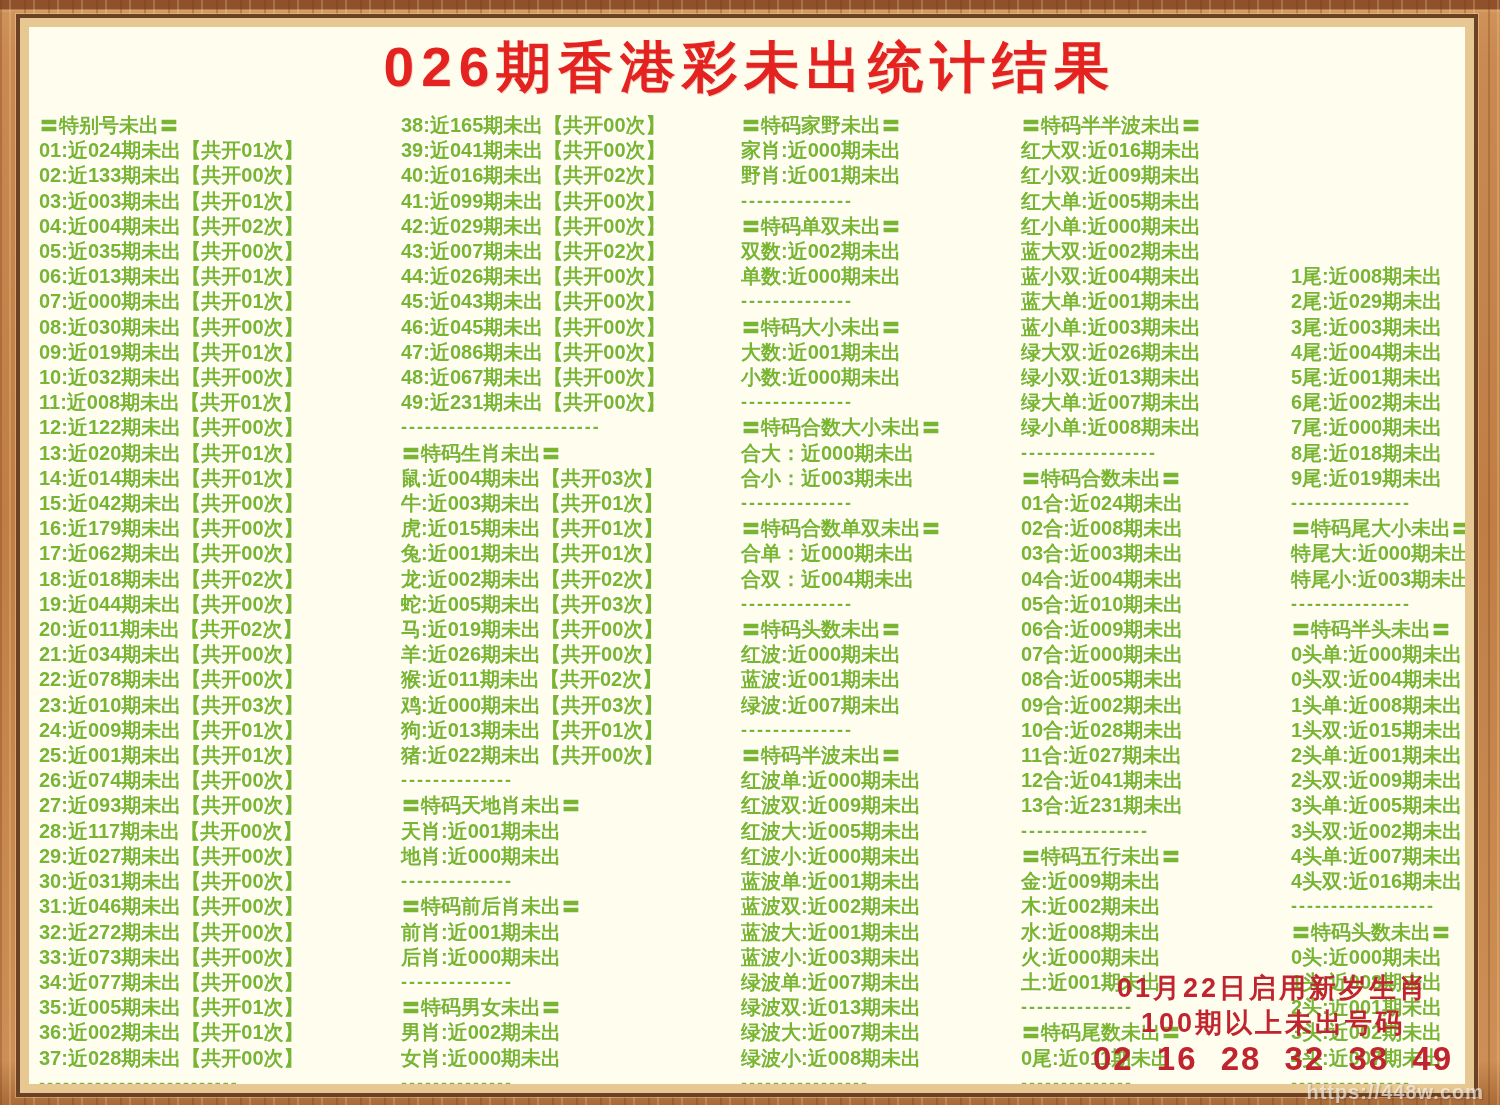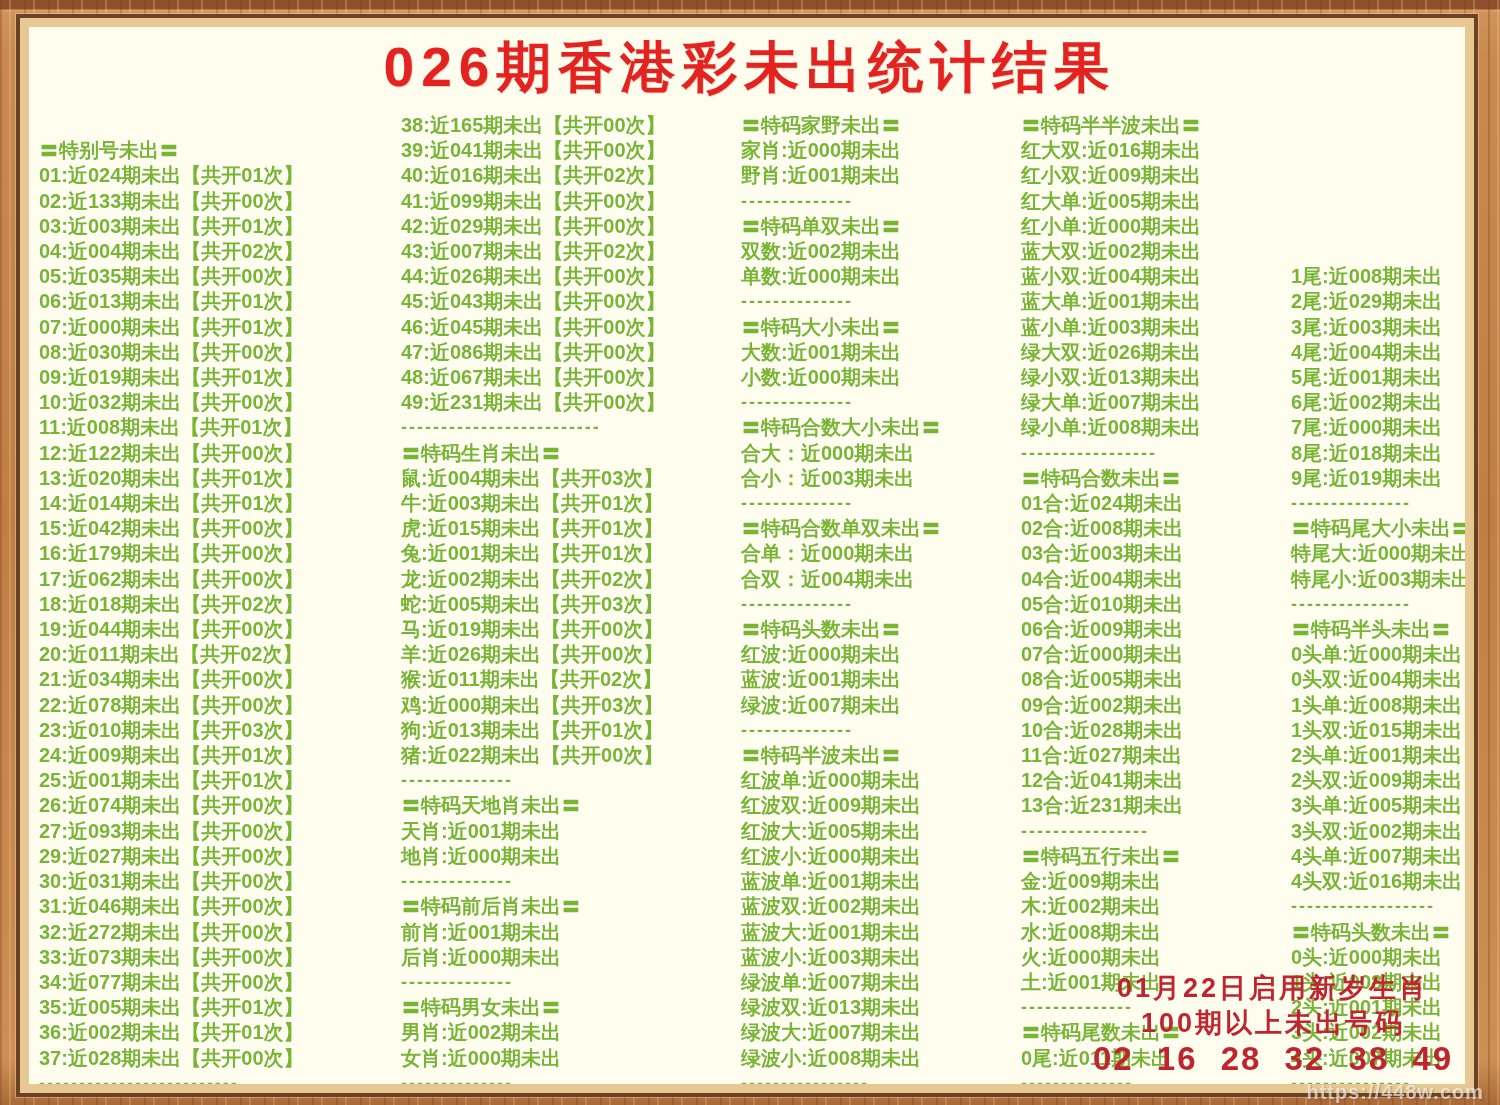--- a/index.html
+++ b/index.html
@@ -107,20 +107,21 @@
               <div class="line">18:近018期未出【共开02次】</div>
               <div class="line">19:近044期未出【共开00次】</div>
               <div class="line">20:近011期未出【共开02次】</div>
               <div class="line">21:近034期未出【共开00次】</div>
               <div class="line">22:近078期未出【共开00次】</div>
               <div class="line">23:近010期未出【共开03次】</div>
               <div class="line">24:近009期未出【共开01次】</div>
               <div class="line">25:近001期未出【共开01次】</div>
               <div class="line">26:近074期未出【共开00次】</div>
               <div class="line">27:近093期未出【共开00次】</div>
+              <div class="line">28:近117期未出【共开00次】</div>
               <div class="line">29:近027期未出【共开00次】</div>
               <div class="line">30:近031期未出【共开00次】</div>
               <div class="line">31:近046期未出【共开00次】</div>
               <div class="line">32:近272期未出【共开00次】</div>
               <div class="line">33:近073期未出【共开00次】</div>
               <div class="line">34:近077期未出【共开00次】</div>
               <div class="line">35:近005期未出【共开01次】</div>
               <div class="line">36:近002期未出【共开01次】</div>
               <div class="line">37:近028期未出【共开00次】</div>
               <div class="sep">-------------------------</div>

